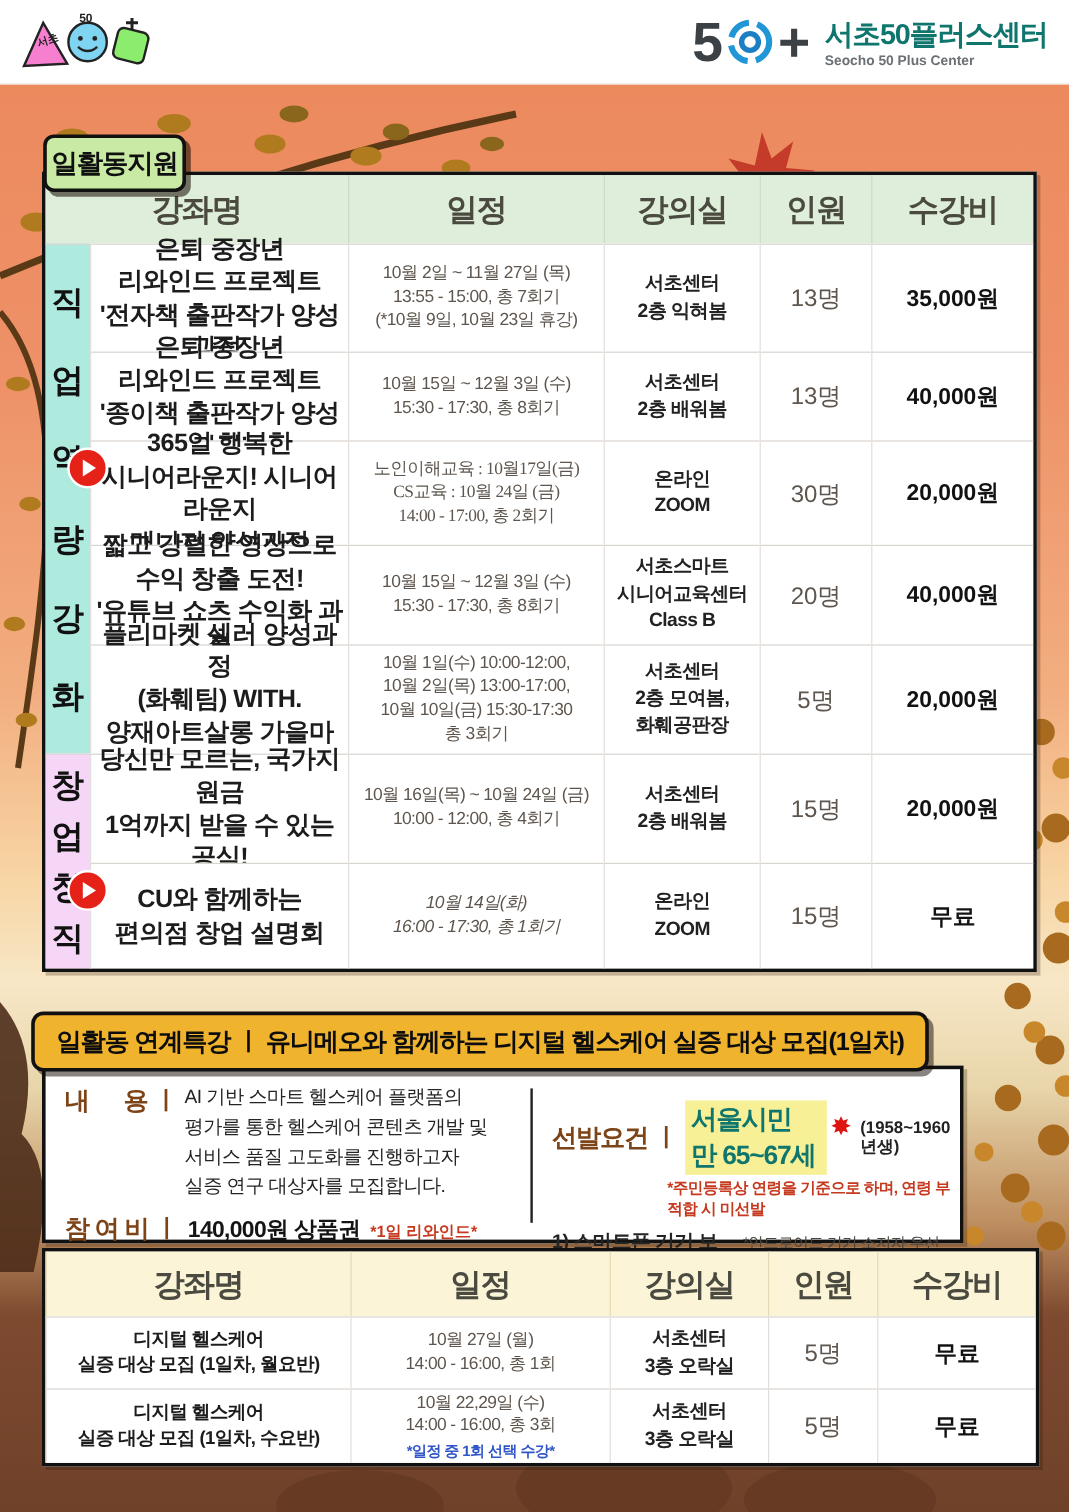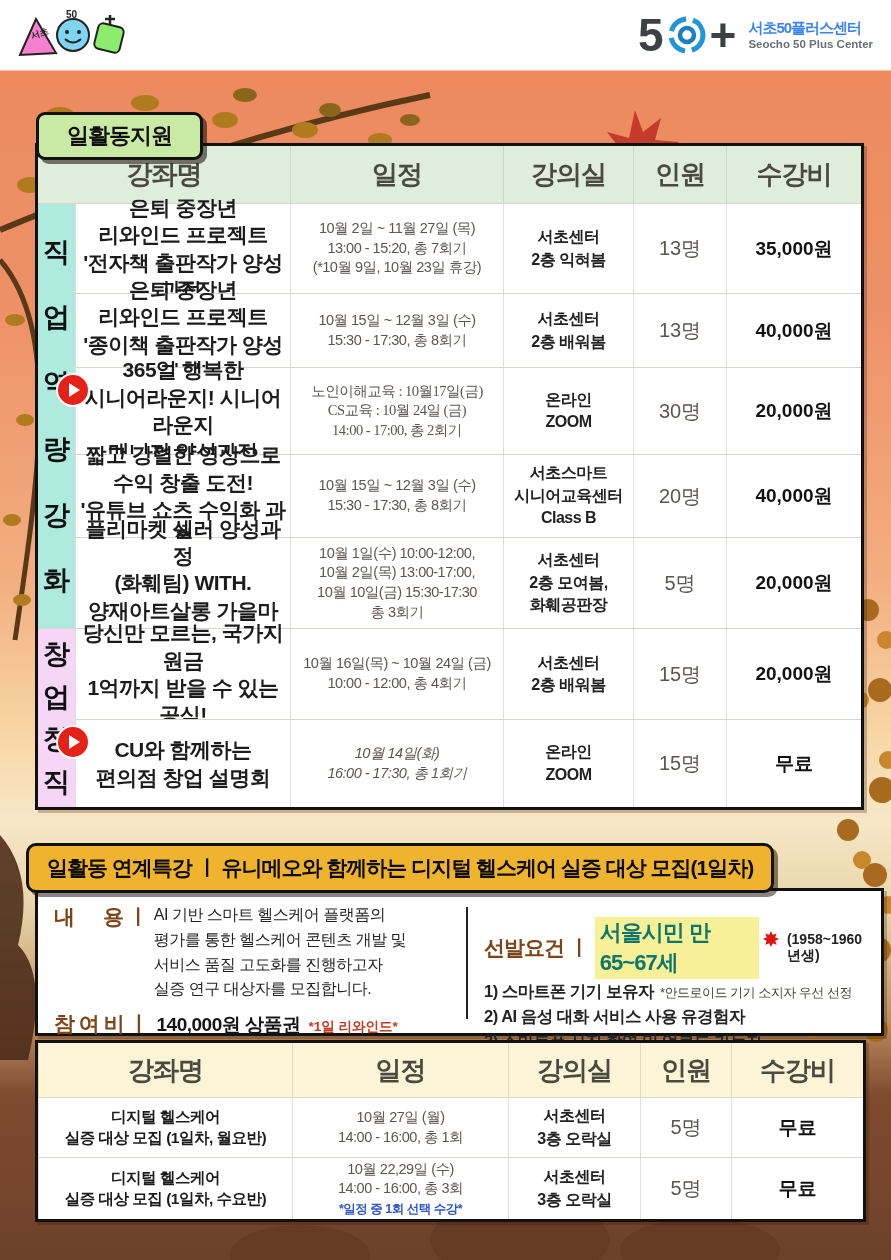--- a/index.html
+++ b/index.html
@@ -12,27 +12,27 @@
       #f7e7c6 65%, #e8d5aa 72%, #bd8d5f 81%, #7e4a30 87%, #6f4129 100%);
   }
   
   .topbar{ position:absolute; left:0; top:0; width:891px; height:70px; background:#fff;
     display:flex; align-items:center; padding:0 18px; gap:14px; border-bottom:1px solid #eee; z-index:5;}
   .mascots{ display:flex; align-items:flex-end; }
   .tagline{ font-size:21px; font-weight:700; color:#3f3f3f; letter-spacing:-1px; margin-left:6px;}
   .brand{ margin-left:auto; display:flex; align-items:center; gap:10px; }
   .brand-mark{ display:flex; align-items:center; font-size:46px; font-weight:800; color:#3c4146; line-height:1;}
   .brand-names{ border-left:0; padding-left:2px;}
-  .brand-ko{ font-size:15px; font-weight:800; color:#3b82f6; letter-spacing:-1px;}
+  .brand-ko{ font-size:24px; font-weight:800; color:#0f766e; letter-spacing:-1px;}
   .brand-en{ font-size:11.5px; font-weight:700; color:#6a6f74;}
   
   .decor{ position:absolute; inset:0; pointer-events:none; z-index:1;}
   
   .badge{ position:absolute; left:36px; top:112px; z-index:4; background:#c9eaa5;
-    border:3px solid #111; border-radius:9px; padding:6px 28px; font-size:22px; font-weight:800;
+    border:3px solid #111; border-radius:9px; padding:6px 4px; font-size:22px; font-weight:800;
     color:#101010; box-shadow:4px 4px 0 rgba(20,10,0,.55); letter-spacing:-1px;}
   
   .tbl{ position:absolute; z-index:3; display:grid; border:3px solid #111; background:#fff;
     box-shadow:3px 3px 0 rgba(40,20,5,.25);}
   #table1{ left:35px; top:143px; grid-template-columns:37px 215px 213px 130px 93px 135px;
     grid-template-rows:57px 90px 74px 87px 83px 91px 91px 88px;}
   #table2{ left:35px; top:1040px; grid-template-columns:254px 216px 132px 91px 132px;
     grid-template-rows:54px 60px 62px;}
   .th{ background:#dfeeda; display:flex; align-items:center; justify-content:center;
     font-size:26px; font-weight:800; color:#4a4a40; letter-spacing:-1px; border-left:1px solid #c9d9c4;}
@@ -52,22 +52,22 @@
   .stripe.pink{ background:#f6d6f6;}
   .yt{ position:absolute; left:-20px; top:5px; width:34px; height:34px; border-radius:50%;
     background:#e62117; border:2px solid #fff; z-index:6;}
   .yt::after{ content:''; position:absolute; left:11px; top:8px; width:0; height:0;
     border-left:11px solid #fff; border-top:7px solid transparent; border-bottom:7px solid transparent;}
   
   .banner{ position:absolute; left:26px; top:843px; z-index:4; background:#f0b32e;
     border:3px solid #111; border-radius:10px; padding:8px 18px; font-size:21px; font-weight:800;
     color:#0d0d0d; letter-spacing:-1px; box-shadow:4px 4px 0 rgba(20,10,0,.5);}
   
-  .infobox{ position:absolute; left:35px; top:888px; width:849px; height:148px; z-index:3;
-    background:#fff; border:3px solid #111; display:flex; box-shadow:3px 3px 0 rgba(40,20,5,.25);gap:24px;}
+  .infobox{ position:absolute; left:35px; top:888px; width:768px; height:148px; z-index:3;
+    background:#fff; border:3px solid #111; display:flex; box-shadow:3px 3px 0 rgba(40,20,5,.25);}
   .info-left{ width:404px; padding:12px 10px 8px 16px;}
   .info-right{ flex:1; padding:10px 8px 8px 16px; border-left:2px solid #222; margin:16px 0 14px 0;}
   .lbl{ font-size:21px; font-weight:800; color:#7d4418; white-space:pre; letter-spacing:-1px;}
   .info-row{ display:flex; align-items:flex-start; gap:6px;}
   .info-desc{ font-size:16px; font-weight:500; color:#242424; line-height:1.55; white-space:pre-line;
     letter-spacing:-0.5px; text-align:left;}
   .fee-row{ margin-top:8px; display:flex; align-items:baseline; gap:8px;}
   .fee-val{ font-size:19px; font-weight:800; color:#141414; letter-spacing:-0.5px;}
   .fee-note{ font-size:13.5px; font-weight:700; color:#c6391f;}
   .hl{ background:#f8f096; font-size:22px; font-weight:700; color:#0f766e; padding:1px 5px;
@@ -192,21 +192,21 @@
       <div class="stripe pink" style="grid-area: 7 / 1 / 9;">
         <span>창</span>
         <span>업</span>
         <span>창</span>
         <span>직</span>
       </div>
       <div class="td name" style="grid-area: 2 / 2;">은퇴 중장년
 리와인드 프로젝트
 '전자책 출판작가 양성과정'</div>
       <div class="td sched" style="grid-area: 2 / 3;">10월 2일 ~ 11월 27일 (목)
-13:00 - 15:20, 총 7회기
+13:55 - 15:00, 총 7회기
 (*10월 9일, 10월 23일 휴강)</div>
       <div class="td room" style="grid-area: 2 / 4;">서초센터
 2층 익혀봄</div>
       <div class="td cap" style="grid-area: 2 / 5;">13명</div>
       <div class="td fee" style="grid-area: 2 / 6;">35,000원</div>
       <div class="td name" style="grid-area: 3 / 2;">은퇴 중장년
 리와인드 프로젝트
 '종이책 출판작가 양성과정'</div>
       <div class="td sched" style="grid-area: 3 / 3;">10월 15일 ~ 12월 3일 (수)
 15:30 - 17:30, 총 8회기</div>
@@ -281,20 +281,21 @@
         <span class="fee-note">*1일 리와인드*</span>
       </div>
     </div>
     <div class="info-right">
       <div class="info-row" style="align-items:center;">
         <span class="lbl">선발요건 ㅣ</span>
         <span class="hl">서울시민 만 65~67세</span>
         <span class="spark">✸</span>
         <span class="birth">(1958~1960년생)</span>
       </div>
+      <div class="age-note">*주민등록상 연령을 기준으로 하며, 연령 부적합 시 미선발</div>
       <div class="req-item">
         <span>1) 스마트폰 기기 보유자</span>
         <span class="req-small">*안드로이드 기기 소지자 우선 선정</span>
       </div>
       <div class="req-item">
           <span>2) AI 음성 대화 서비스 사용 유경험자</span>
         </div>
       <div class="req-item">
           <span>3) 스마트폰 사진 촬영 및 업로드 가능자</span>
         </div>

